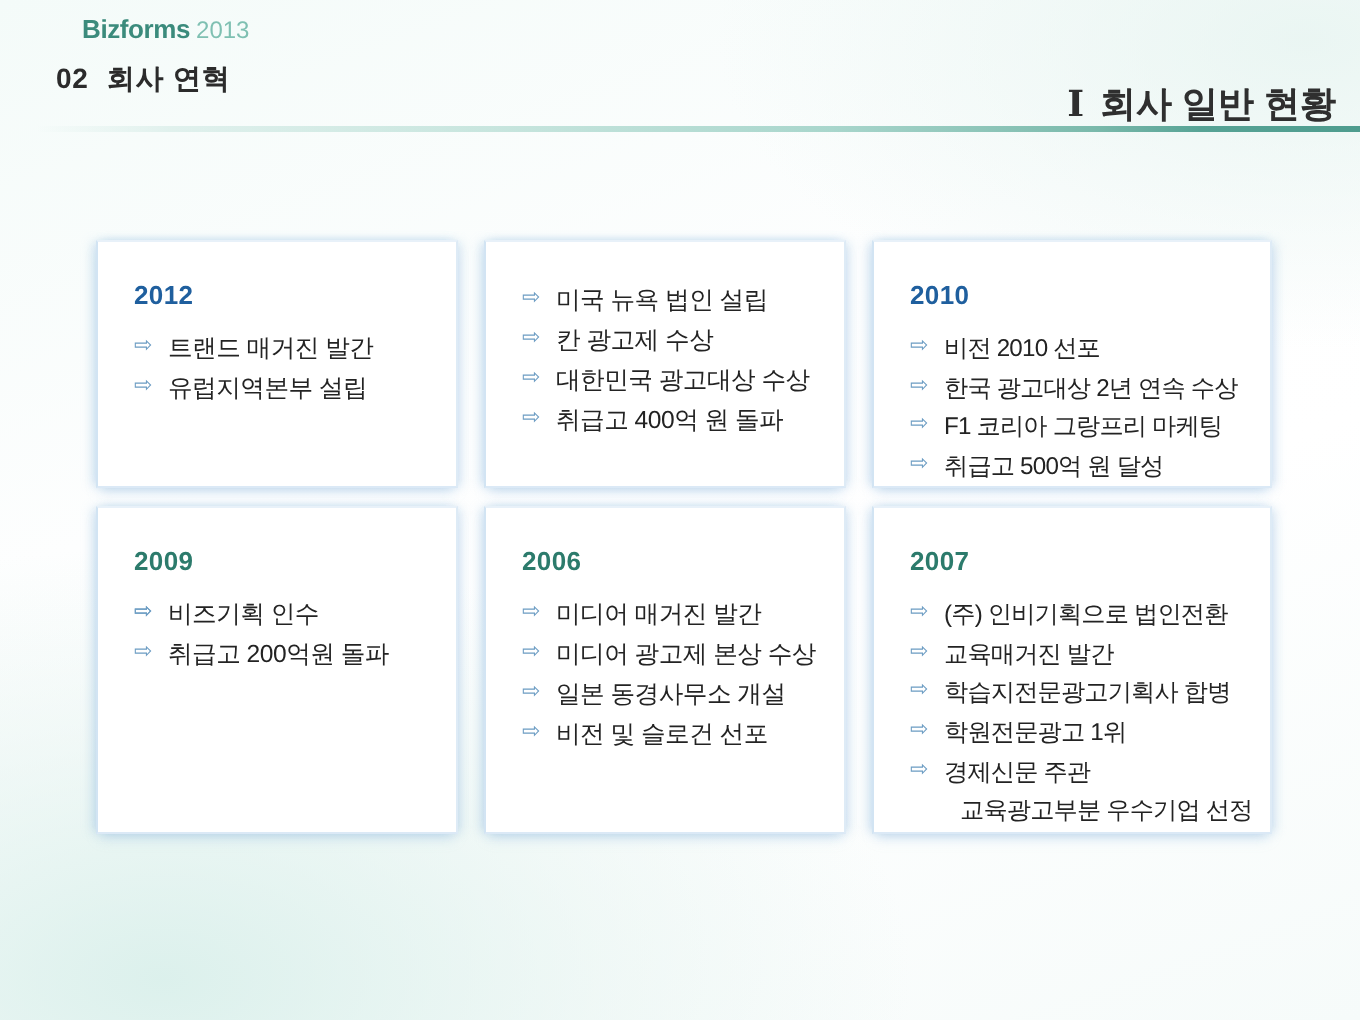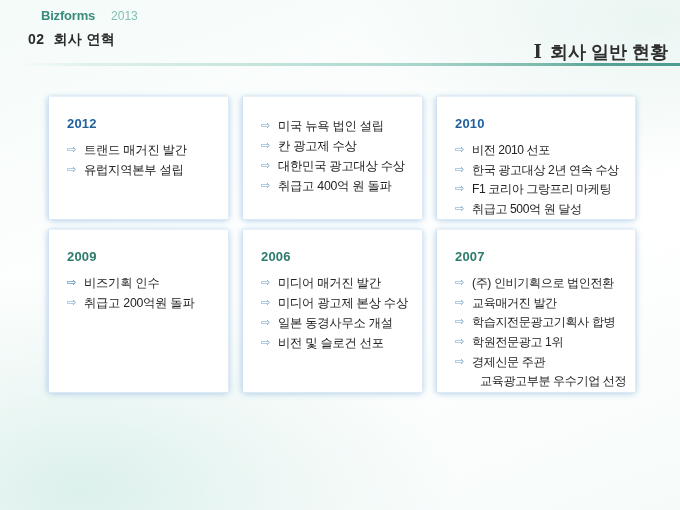--- a/index.html
+++ b/index.html
@@ -36,21 +36,21 @@
     font-size: 13px;
     font-weight: bold;
     color: #3b8b7c;
     letter-spacing: -0.2px;
     padding-left: 24px;
   }
   .brand-year {
     font-size: 12px;
     font-weight: normal;
     color: #7fc0b2;
-    margin-left: 16px;
+    margin-left: 3px;
     letter-spacing: 0px;
   }
 
   .slide-title {
     position: absolute;
     left: 28px;
     top: 31px;
     font-size: 14px;
     font-weight: bold;
     color: #2b2b2b;
@@ -89,21 +89,21 @@
       rgba(160,210,199,0.9) 60%,
       #7ab9ab 80%,
       #57a395 88%,
       #4e9c8e 100%);
   }
 
   
   .grid {
     position: absolute;
     left: 48px;
-    top: 96px;
+    top: 120px;
     width: 586px;
     display: grid;
     grid-template-columns: 181px 181px 200px;
     grid-column-gap: 13px;
     grid-row-gap: 9px;
   }
 
   .card {
     position: relative;
     background: #ffffff;

